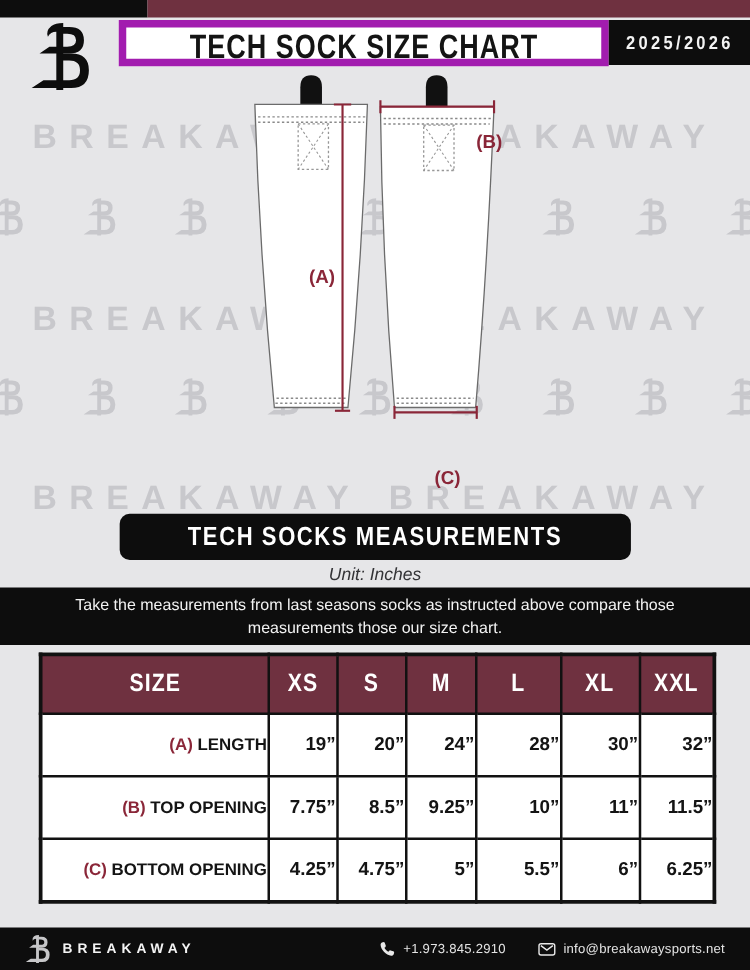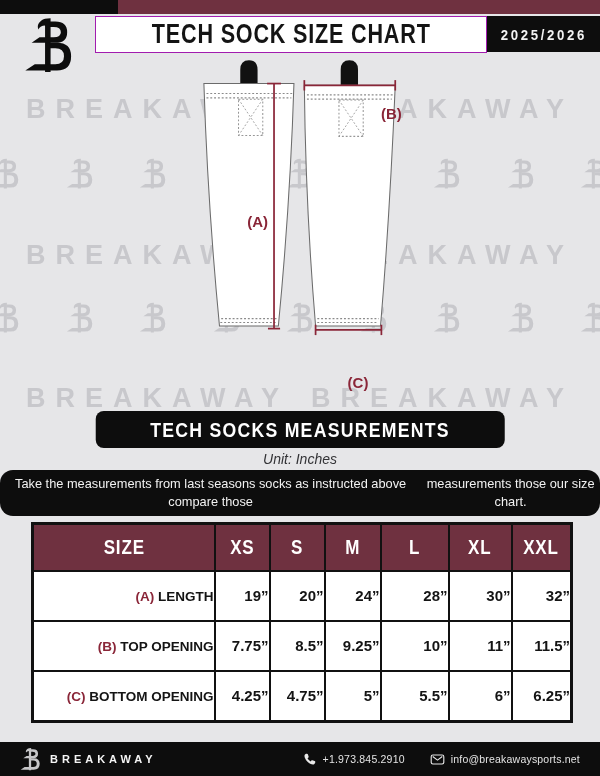--- a/index.html
+++ b/index.html
@@ -6,21 +6,21 @@
   body{font-family:"Liberation Sans",sans-serif;background:#9a9a9a;}
   .page{position:relative;width:600px;height:776px;background:#e6e6e8;overflow:hidden;margin:0 auto;}
 
   
   .strip-black{position:absolute;top:0;left:0;width:118px;height:14px;background:#0d0d0d;}
   .strip-maroon{position:absolute;top:0;left:118px;width:482px;height:14px;background:#6f3140;}
 
   
   .logo-main{position:absolute;top:16px;left:20px;width:58px;height:60px;}
   .title-box{position:absolute;top:16px;left:95px;width:392px;height:37px;background:#ffffff;
-             border:1px solid #a21caf;box-sizing:border-box;display:flex;align-items:center;justify-content:center;}
+             border:6px solid #a21caf;box-sizing:border-box;display:flex;align-items:flex-start;justify-content:center;}
   .title-text{display:inline-block;font-weight:bold;font-size:27px;letter-spacing:1px;color:#141414;
               transform:scaleX(0.8);white-space:nowrap;}
   .year-box{position:absolute;top:16px;left:487px;width:113px;height:36px;background:#0d0d0d;
             display:flex;align-items:center;justify-content:center;}
   .year-text{display:inline-block;color:#f2f2f2;font-weight:bold;font-size:15px;letter-spacing:3px;
              transform:scaleX(0.88);white-space:nowrap;}
 
   
   .diagram{position:absolute;top:55px;left:0;width:600px;height:355px;}
   .wm-textrow{position:absolute;left:0;width:600px;display:flex;justify-content:space-between;
@@ -37,21 +37,21 @@
   
   .banner{position:absolute;top:411px;left:50%;transform:translateX(-50%);background:#0d0d0d;
           border-radius:8px;height:37px;padding:0 26px;display:flex;align-items:center;justify-content:center;}
   .banner-text{display:inline-block;color:#fff;font-weight:bold;font-size:21px;letter-spacing:1.5px;
                transform:scaleX(0.84);white-space:nowrap;}
   .unit-line{position:absolute;top:451px;left:0;width:600px;text-align:center;font-style:italic;
              font-size:14px;color:#333336;}
 
   
   .instruction{position:absolute;top:470px;left:0;width:600px;height:46px;background:#0d0d0d;
-               display:flex;flex-direction:row;align-items:center;justify-content:center;border-radius:13px;}
+               display:flex;flex-direction:column;align-items:center;justify-content:center;}
   .instruction div{color:#f2f2f2;font-size:12.8px;line-height:18px;text-align:center;}
 
   
   .size-table{position:absolute;top:522px;left:31px;width:539px;border-collapse:collapse;
               background:#fff;table-layout:fixed;}
   .size-table td,.size-table th{border:2.5px solid #111;text-align:center;vertical-align:middle;padding:0;}
   .size-table{border:3px solid #111;}
   .hdr-row th{background:#6f3140;height:45px;}
   .hdr-text{display:inline-block;color:#fff;font-weight:bold;font-size:20px;letter-spacing:1px;
             transform:scaleX(0.85);white-space:nowrap;}

